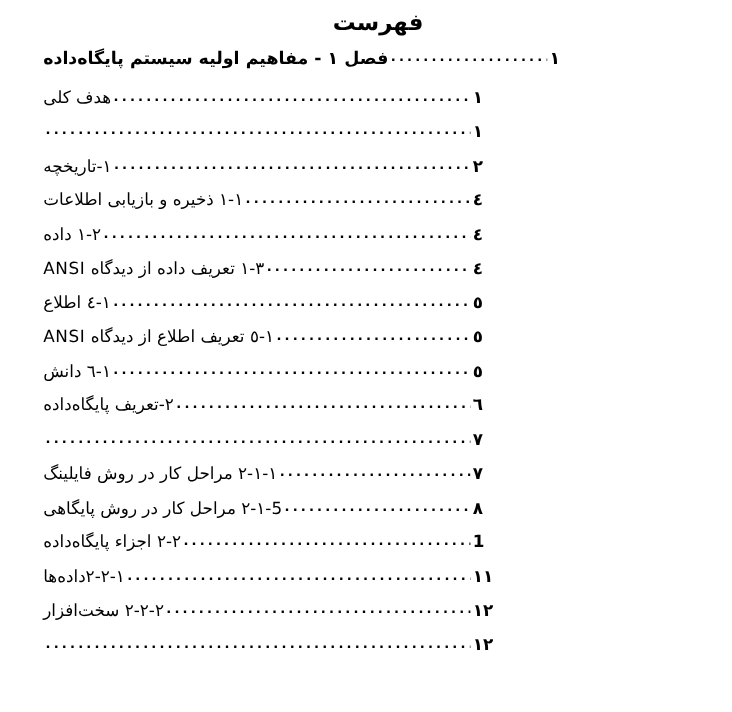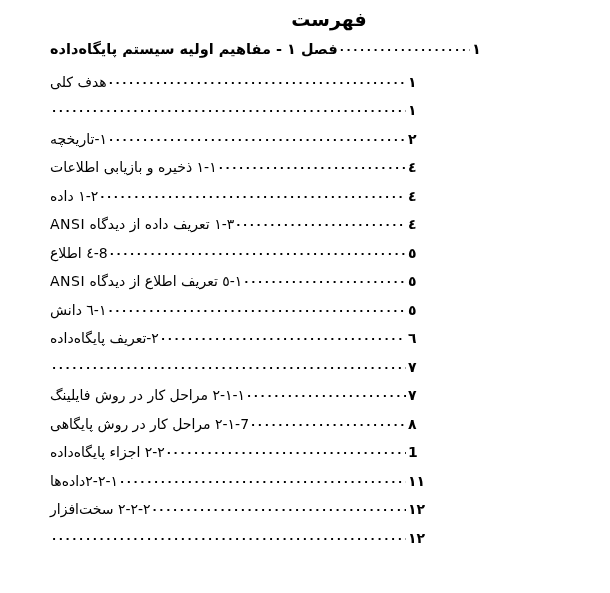--- a/index.html
+++ b/index.html
@@ -10,21 +10,21 @@
   body {
     width: 610px;
     height: 593px;
     position: relative;
     overflow: hidden;
     font-family: "DejaVu Sans", sans-serif;
     color: #000000;
   }
   .page {
     position: absolute;
-    left: 14px; top: 0;
+    left: 0; top: 0;
     width: 490px;
     height: 593px;
   }
   .title {
     position: absolute;
     top: 8px;
     left: 0;
     width: 630px;
     text-align: center;
     font-size: 19px;
@@ -138,21 +138,21 @@
     <span class="toc-page">٤</span>
   </div>
 
   <div class="toc-row" style="top:212px">
     <span class="toc-label">۱-۳ تعریف داده از دیدگاه ANSI</span>
     <span class="toc-leader">..................................................................................................................................................................................................................</span>
     <span class="toc-page">٤</span>
   </div>
 
   <div class="toc-row" style="top:241px">
-    <span class="toc-label">8-٤ اطلاع</span>
+    <span class="toc-label">۱-٤ اطلاع</span>
     <span class="toc-leader">..................................................................................................................................................................................................................</span>
     <span class="toc-page">٥</span>
   </div>
 
   <div class="toc-row" style="top:269px">
     <span class="toc-label">۱-٥ تعریف اطلاع از دیدگاه ANSI</span>
     <span class="toc-leader">..................................................................................................................................................................................................................</span>
     <span class="toc-page">٥</span>
   </div>
 
@@ -173,21 +173,21 @@
     <span class="toc-page">۷</span>
   </div>
 
   <div class="toc-row" style="top:383px">
     <span class="toc-label">۲-۱-۱ مراحل کار در روش فایلینگ</span>
     <span class="toc-leader">..................................................................................................................................................................................................................</span>
     <span class="toc-page">۷</span>
   </div>
 
   <div class="toc-row" style="top:412px">
-    <span class="toc-label">۲-۱-7 مراحل کار در روش پایگاهی</span>
+    <span class="toc-label">۲-۱-5 مراحل کار در روش پایگاهی</span>
     <span class="toc-leader">..................................................................................................................................................................................................................</span>
     <span class="toc-page">۸</span>
   </div>
 
   <div class="toc-row" style="top:440px">
     <span class="toc-label">۲-۲ اجزاء پایگاه‌داده</span>
     <span class="toc-leader">..................................................................................................................................................................................................................</span>
     <span class="toc-page">1</span>
   </div>
 

